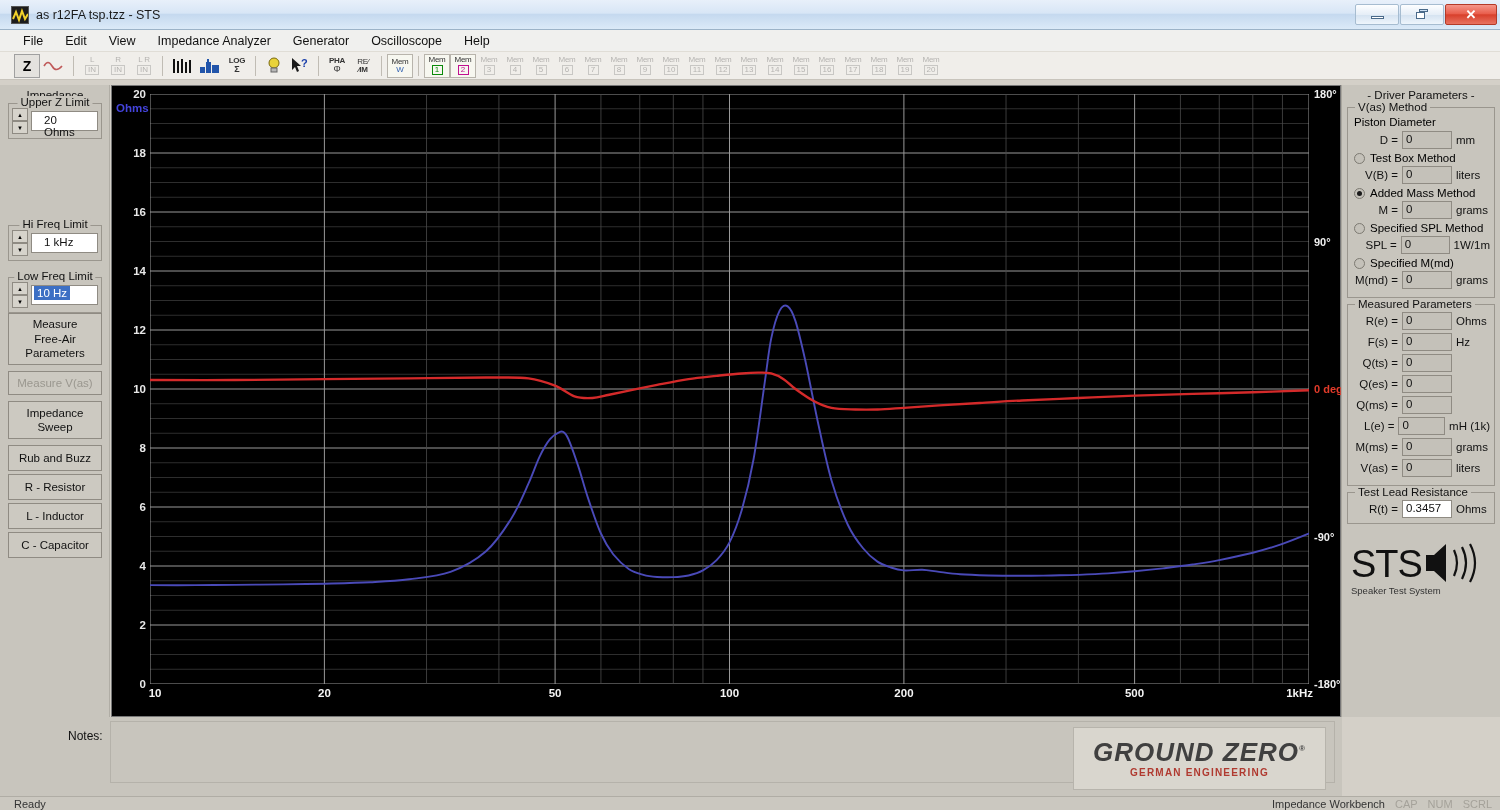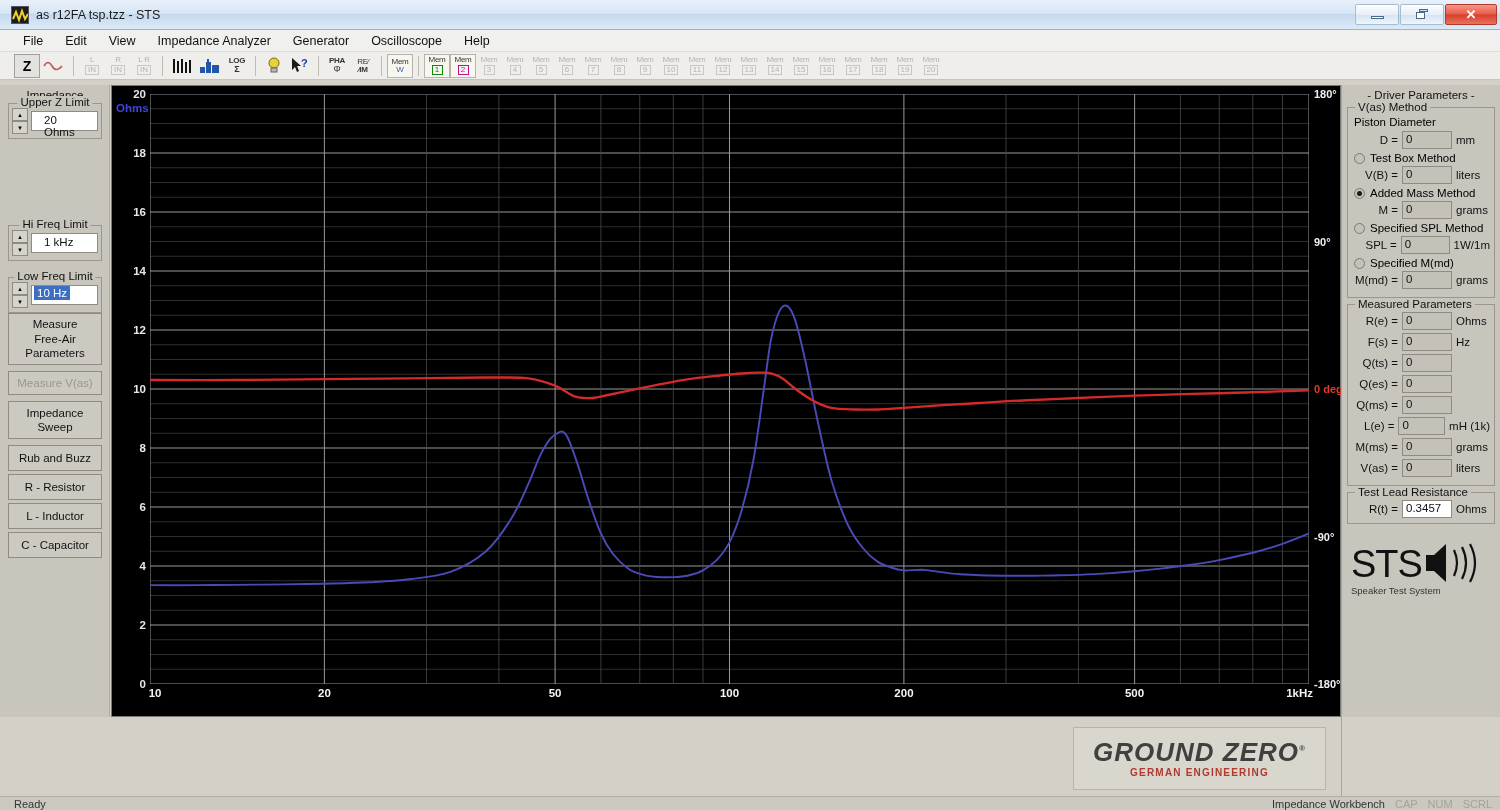--- a/index.html
+++ b/index.html
@@ -685,20 +685,24 @@
             <path d="M30 8 Q36 21 30 34" fill="none" stroke="#111" stroke-width="2.2"></path>
             <path d="M38 5 Q46 21 38 37" fill="none" stroke="#111" stroke-width="2.2"></path>
             <path d="M46 2 Q56 21 46 40" fill="none" stroke="#111" stroke-width="2.2"></path>
           </svg>
         </span>
       </div>
       <div id="logo-sub">Speaker Test System</div>
     </div>
   </div>
 
+  <div id="notes-area">
+    <div id="notes-label">Notes:</div>
+    <div id="notes-field"></div>
+  </div>
 </div>
 
 <div id="gz-logo">
   <div id="gz-name">
     <span>GROUND ZERO</span><span id="gz-reg">®</span>
   </div>
   <div id="gz-sub">GERMAN ENGINEERING</div>
 </div>
 
 <div id="statusbar">

